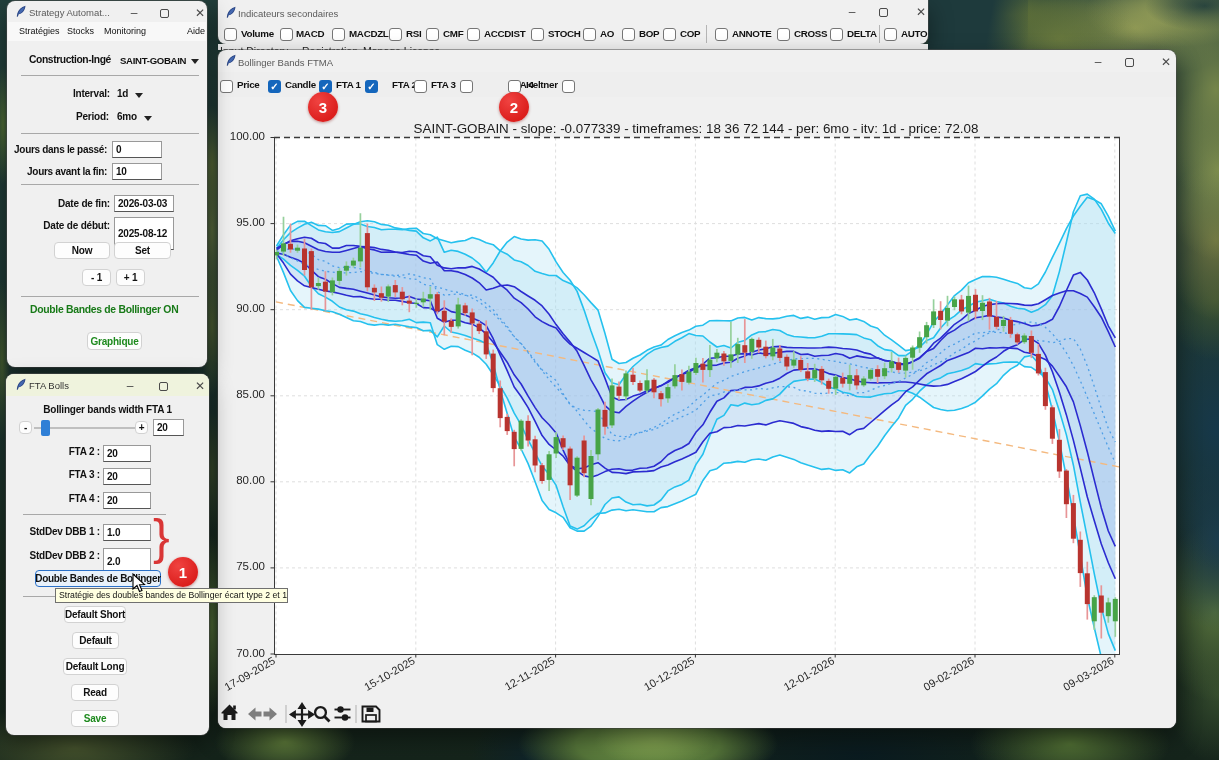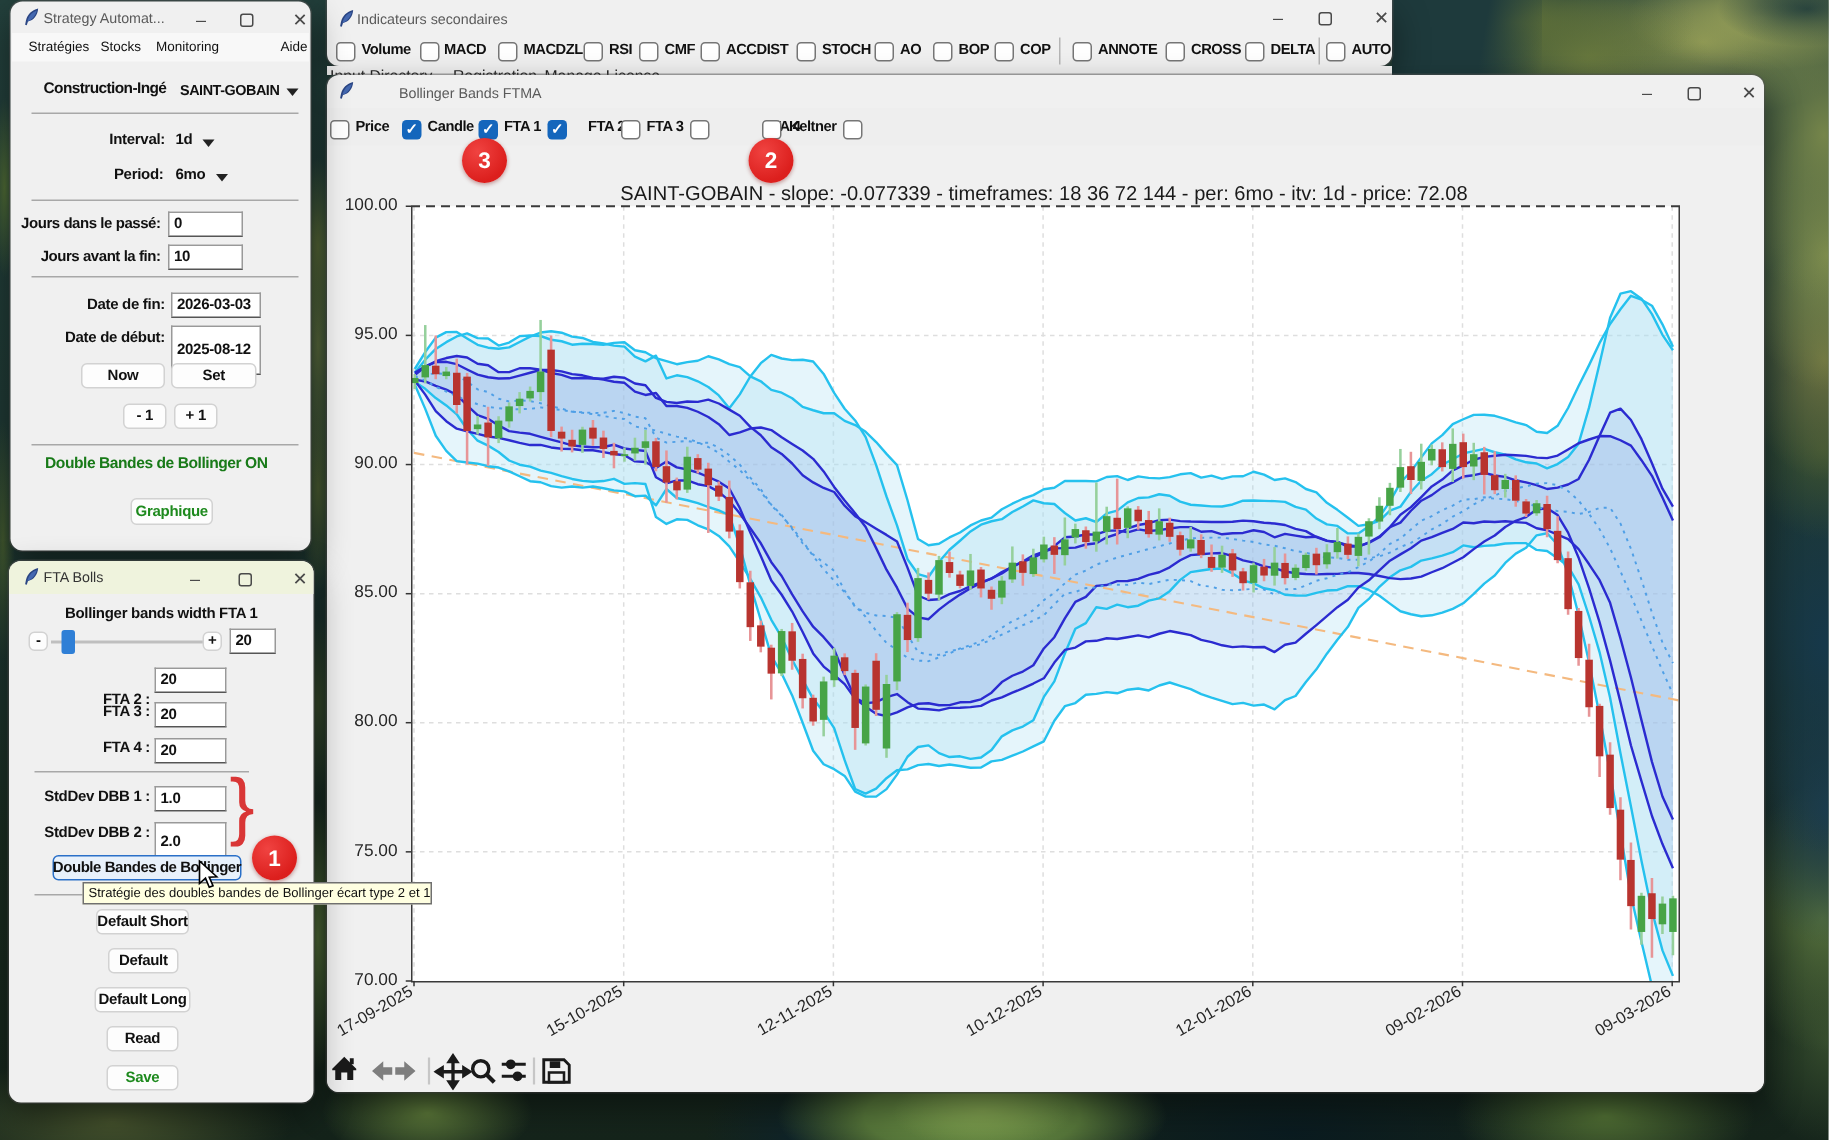--- a/index.html
+++ b/index.html
@@ -90,21 +90,21 @@
 <div class="abs" style="left:218px;top:44px;width:710px;height:6px;background:#f0f0f0;overflow:hidden;z-index:5;">
     <div style="position:absolute;left:2px;top:1px;font-size:10.5px;color:#222;">Input Directory</div>
     <div style="position:absolute;left:84px;top:1px;font-size:10.5px;color:#222;">Registration</div>
     <div style="position:absolute;left:145px;top:1px;font-size:10.5px;color:#222;">Manage License</div>
   </div>
 <div class="win" style="left:218px;top:50px;width:958px;height:678px;z-index:10;">
     <svg class="abs" style="left:7px;top:4px" width="11" height="13" viewBox="0 0 12 14">
 <path d="M11.4 0.7 C6.6 1.9 3.6 5.0 2.5 9.3 L1.9 12.5 L3.1 12.8 L4.0 10.1 C8.2 9.3 11.0 5.6 11.4 0.7 Z" fill="#2a4583"></path>
 <path d="M10.4 2.0 C7.0 3.1 4.8 5.5 3.9 8.7 L3.6 10.0 C6.8 9.0 9.4 6.0 10.4 2.0 Z" fill="#4468b0"></path>
 </svg>
-    <div class="ttext" style="left:20px;top:7px;margin-left:28px;">Bollinger Bands FTMA</div>
+    <div class="ttext" style="left:20px;top:7px;">Bollinger Bands FTMA</div>
 <div class="wbtn" style="left:873px;top:3px;font-size:12px;line-height:18px;">–</div>
 <div class="abs" style="left:907px;top:8px;width:9px;height:9px;border:1.2px solid #4a4a4a;border-radius:2px;"></div>
 <div class="wbtn" style="left:941px;top:3px;font-size:12px;line-height:19px;">✕</div>
     <div class="abs" style="left:0;top:22px;width:958px;height:25px;background:#eeeeee;"></div>
     <div class="cb" style="left:2px;top:30px;"></div>
     <div class="cblbl" style="left:19px;top:29px;">Price</div>
     <div class="cbc" style="left:50px;top:30px;">✓</div>
     <div class="cblbl" style="left:67px;top:29px;">Candle</div>
     <div class="cbc" style="left:101px;top:30px;">✓</div>
     <div class="cblbl" style="left:118px;top:29px;">FTA 1</div>
@@ -504,21 +504,21 @@
     <div class="ttext" style="left:23px;top:6px;color:#333;">FTA Bolls</div>
 <div class="wbtn" style="left:117px;top:3px;font-size:12px;line-height:18px;">–</div>
 <div class="abs" style="left:153px;top:8px;width:9px;height:9px;border:1.2px solid #4a4a4a;border-radius:2px;"></div>
 <div class="wbtn" style="left:187px;top:3px;font-size:12px;line-height:19px;">✕</div>
     <div class="lbl" style="left:0;top:30px;width:100%;text-align:center;letter-spacing:-0.2px;position:absolute;">Bollinger bands width FTA 1</div>
     <div class="btn" style="left:13px;top:47px;width:13px;height:13px;">-</div>
     <div class="abs" style="left:28px;top:53px;width:108px;height:2px;background:#bfbfbf;"></div>
     <div class="abs" style="left:35px;top:46px;width:9px;height:16px;background:#2f7fd6;border-radius:2px;"></div>
     <div class="btn" style="left:129px;top:47px;width:13px;height:13px;">+</div>
     <div class="inp" style="left:147px;top:45px;width:31px;height:17px;">20</div>
-    <div class="lbl" style="right:109px;top:72px;margin-top:15px;">FTA 2 :</div>
+    <div class="lbl" style="right:109px;top:72px;">FTA 2 :</div>
     <div class="inp" style="left:97px;top:71px;width:48px;height:17px;">20</div>
     <div class="lbl" style="right:109px;top:95px;">FTA 3 :</div>
     <div class="inp" style="left:97px;top:94px;width:48px;height:17px;">20</div>
     <div class="lbl" style="right:109px;top:119px;">FTA 4 :</div>
     <div class="inp" style="left:97px;top:118px;width:48px;height:17px;">20</div>
     <div class="sep" style="left:17px;top:140px;width:143px;"></div>
     <div class="lbl" style="right:109px;top:152px;">StdDev DBB 1 :</div>
     <div class="inp" style="left:97px;top:150px;width:48px;height:17px;">1.0</div>
     <div class="lbl" style="right:109px;top:176px;">StdDev DBB 2 :</div>
     <div class="inp" style="left:97px;top:174px;width:48px;height:26px;text-align:center;">2.0</div>

